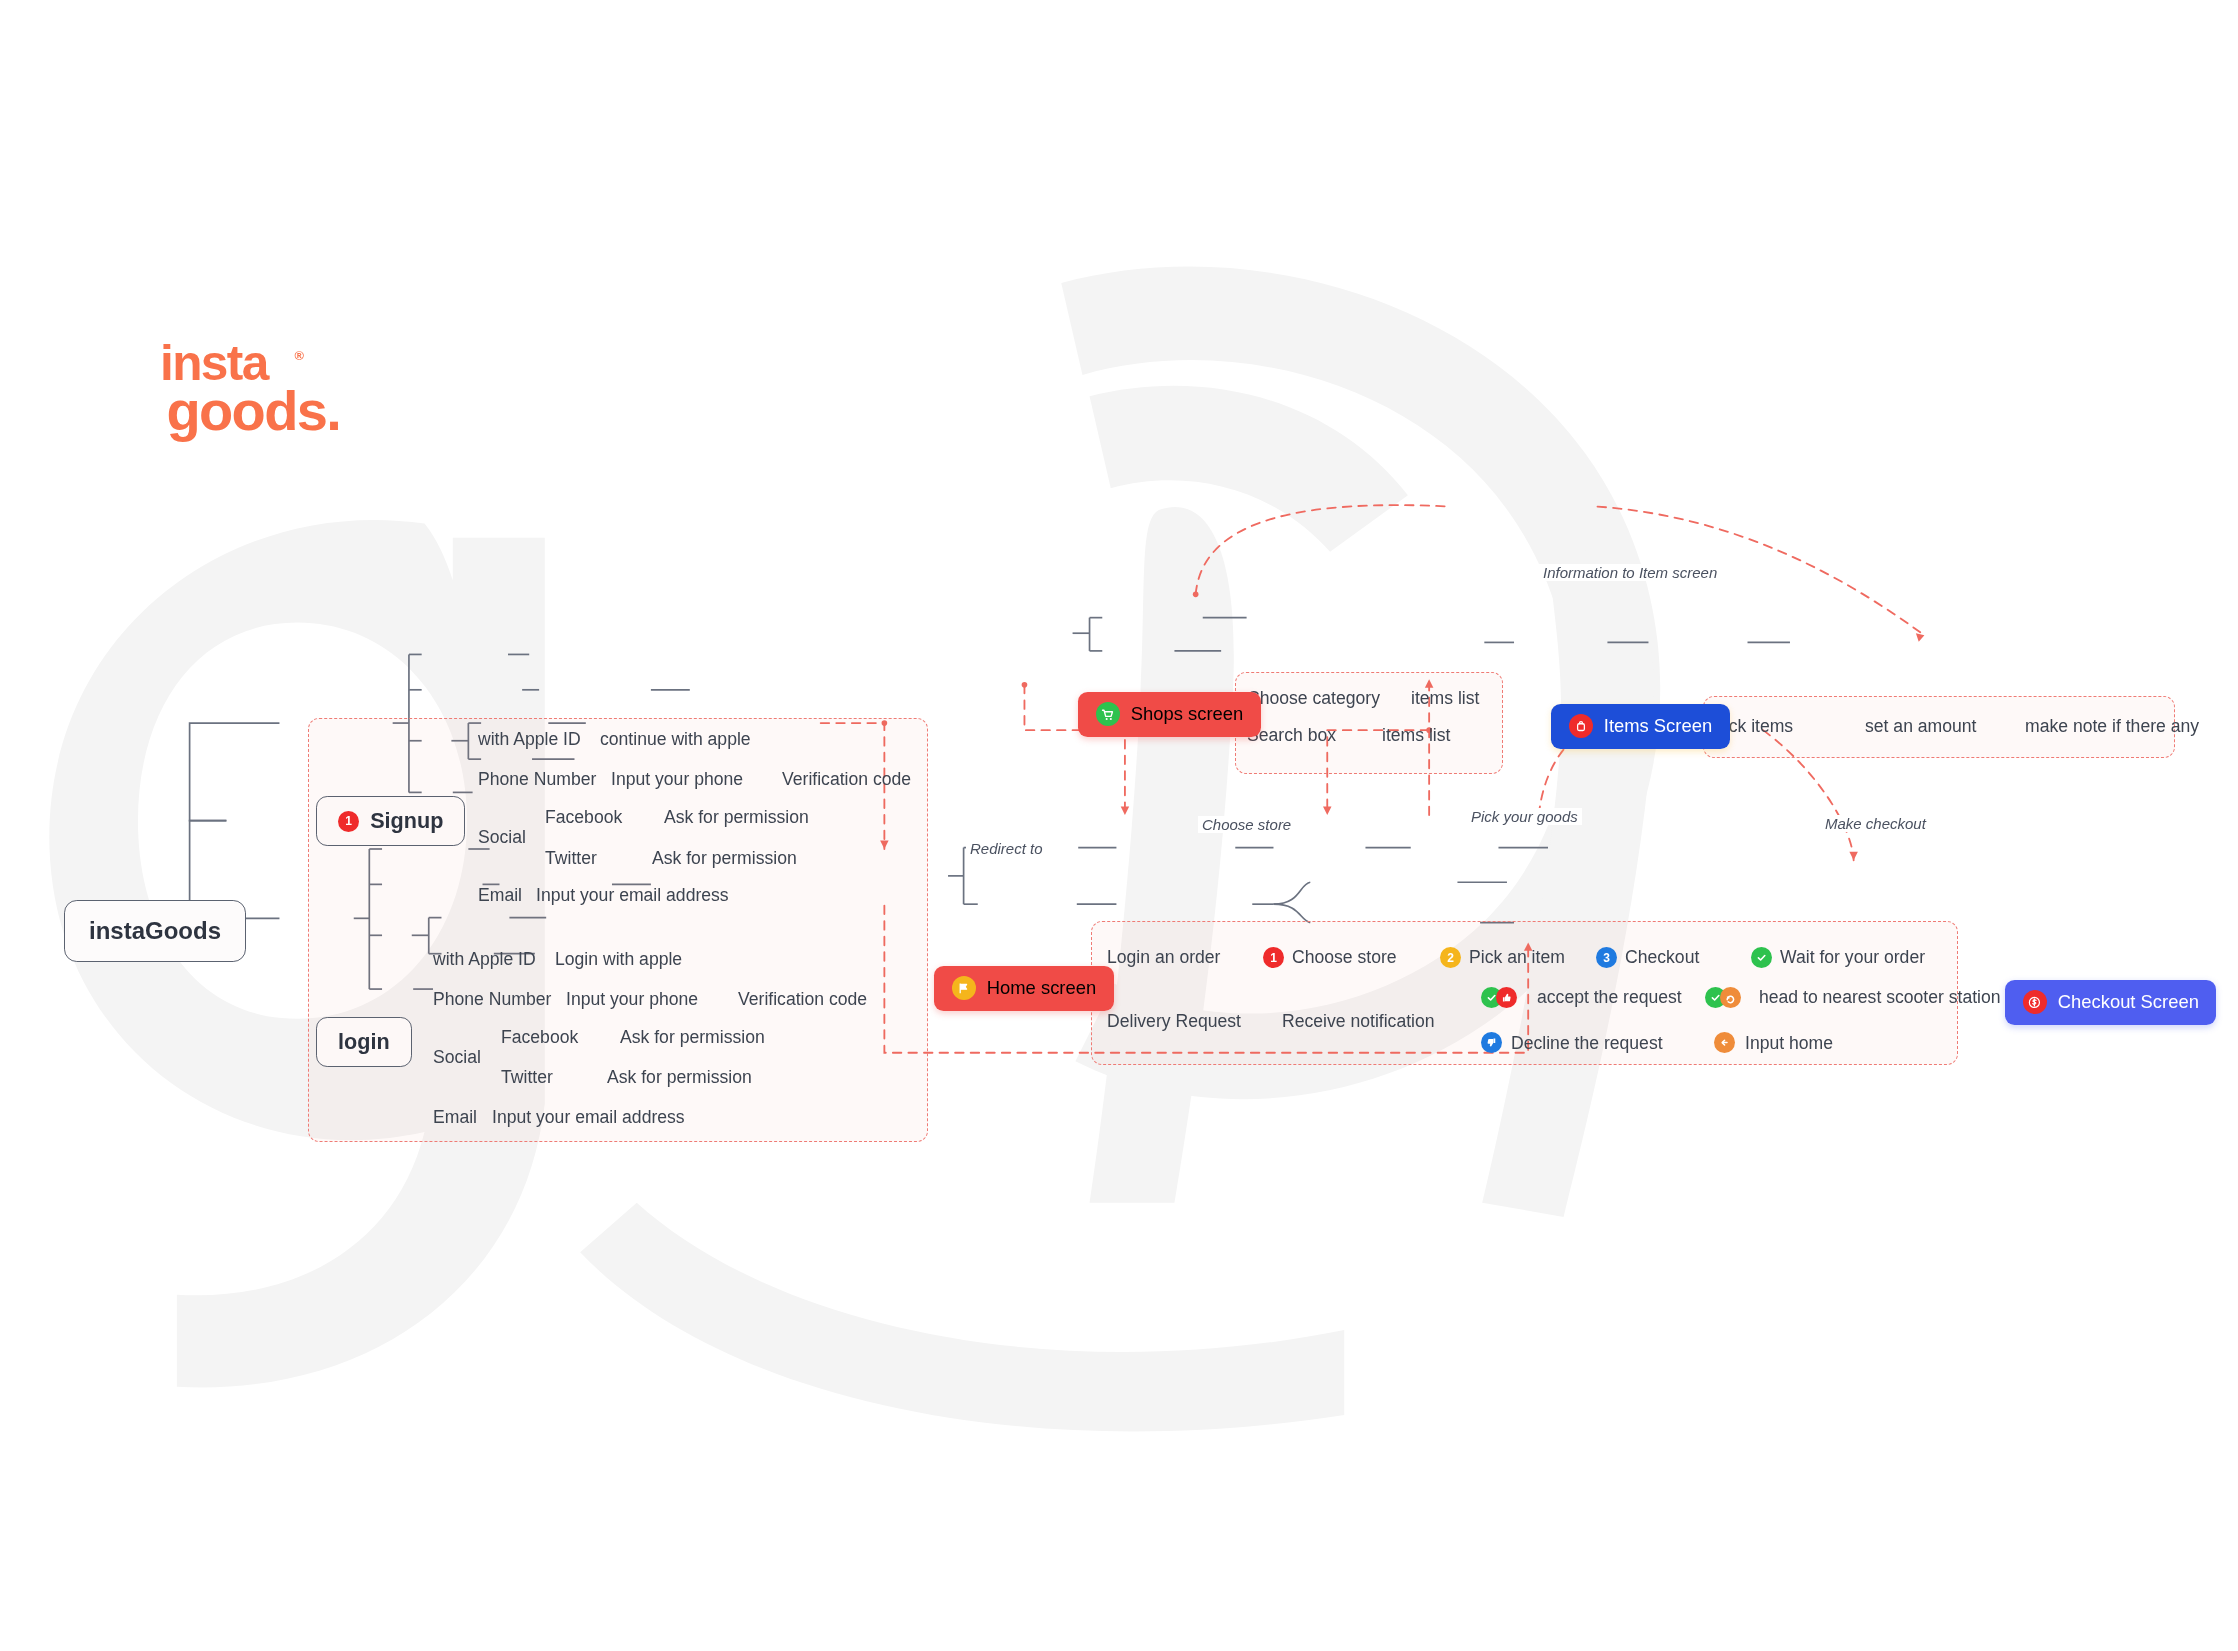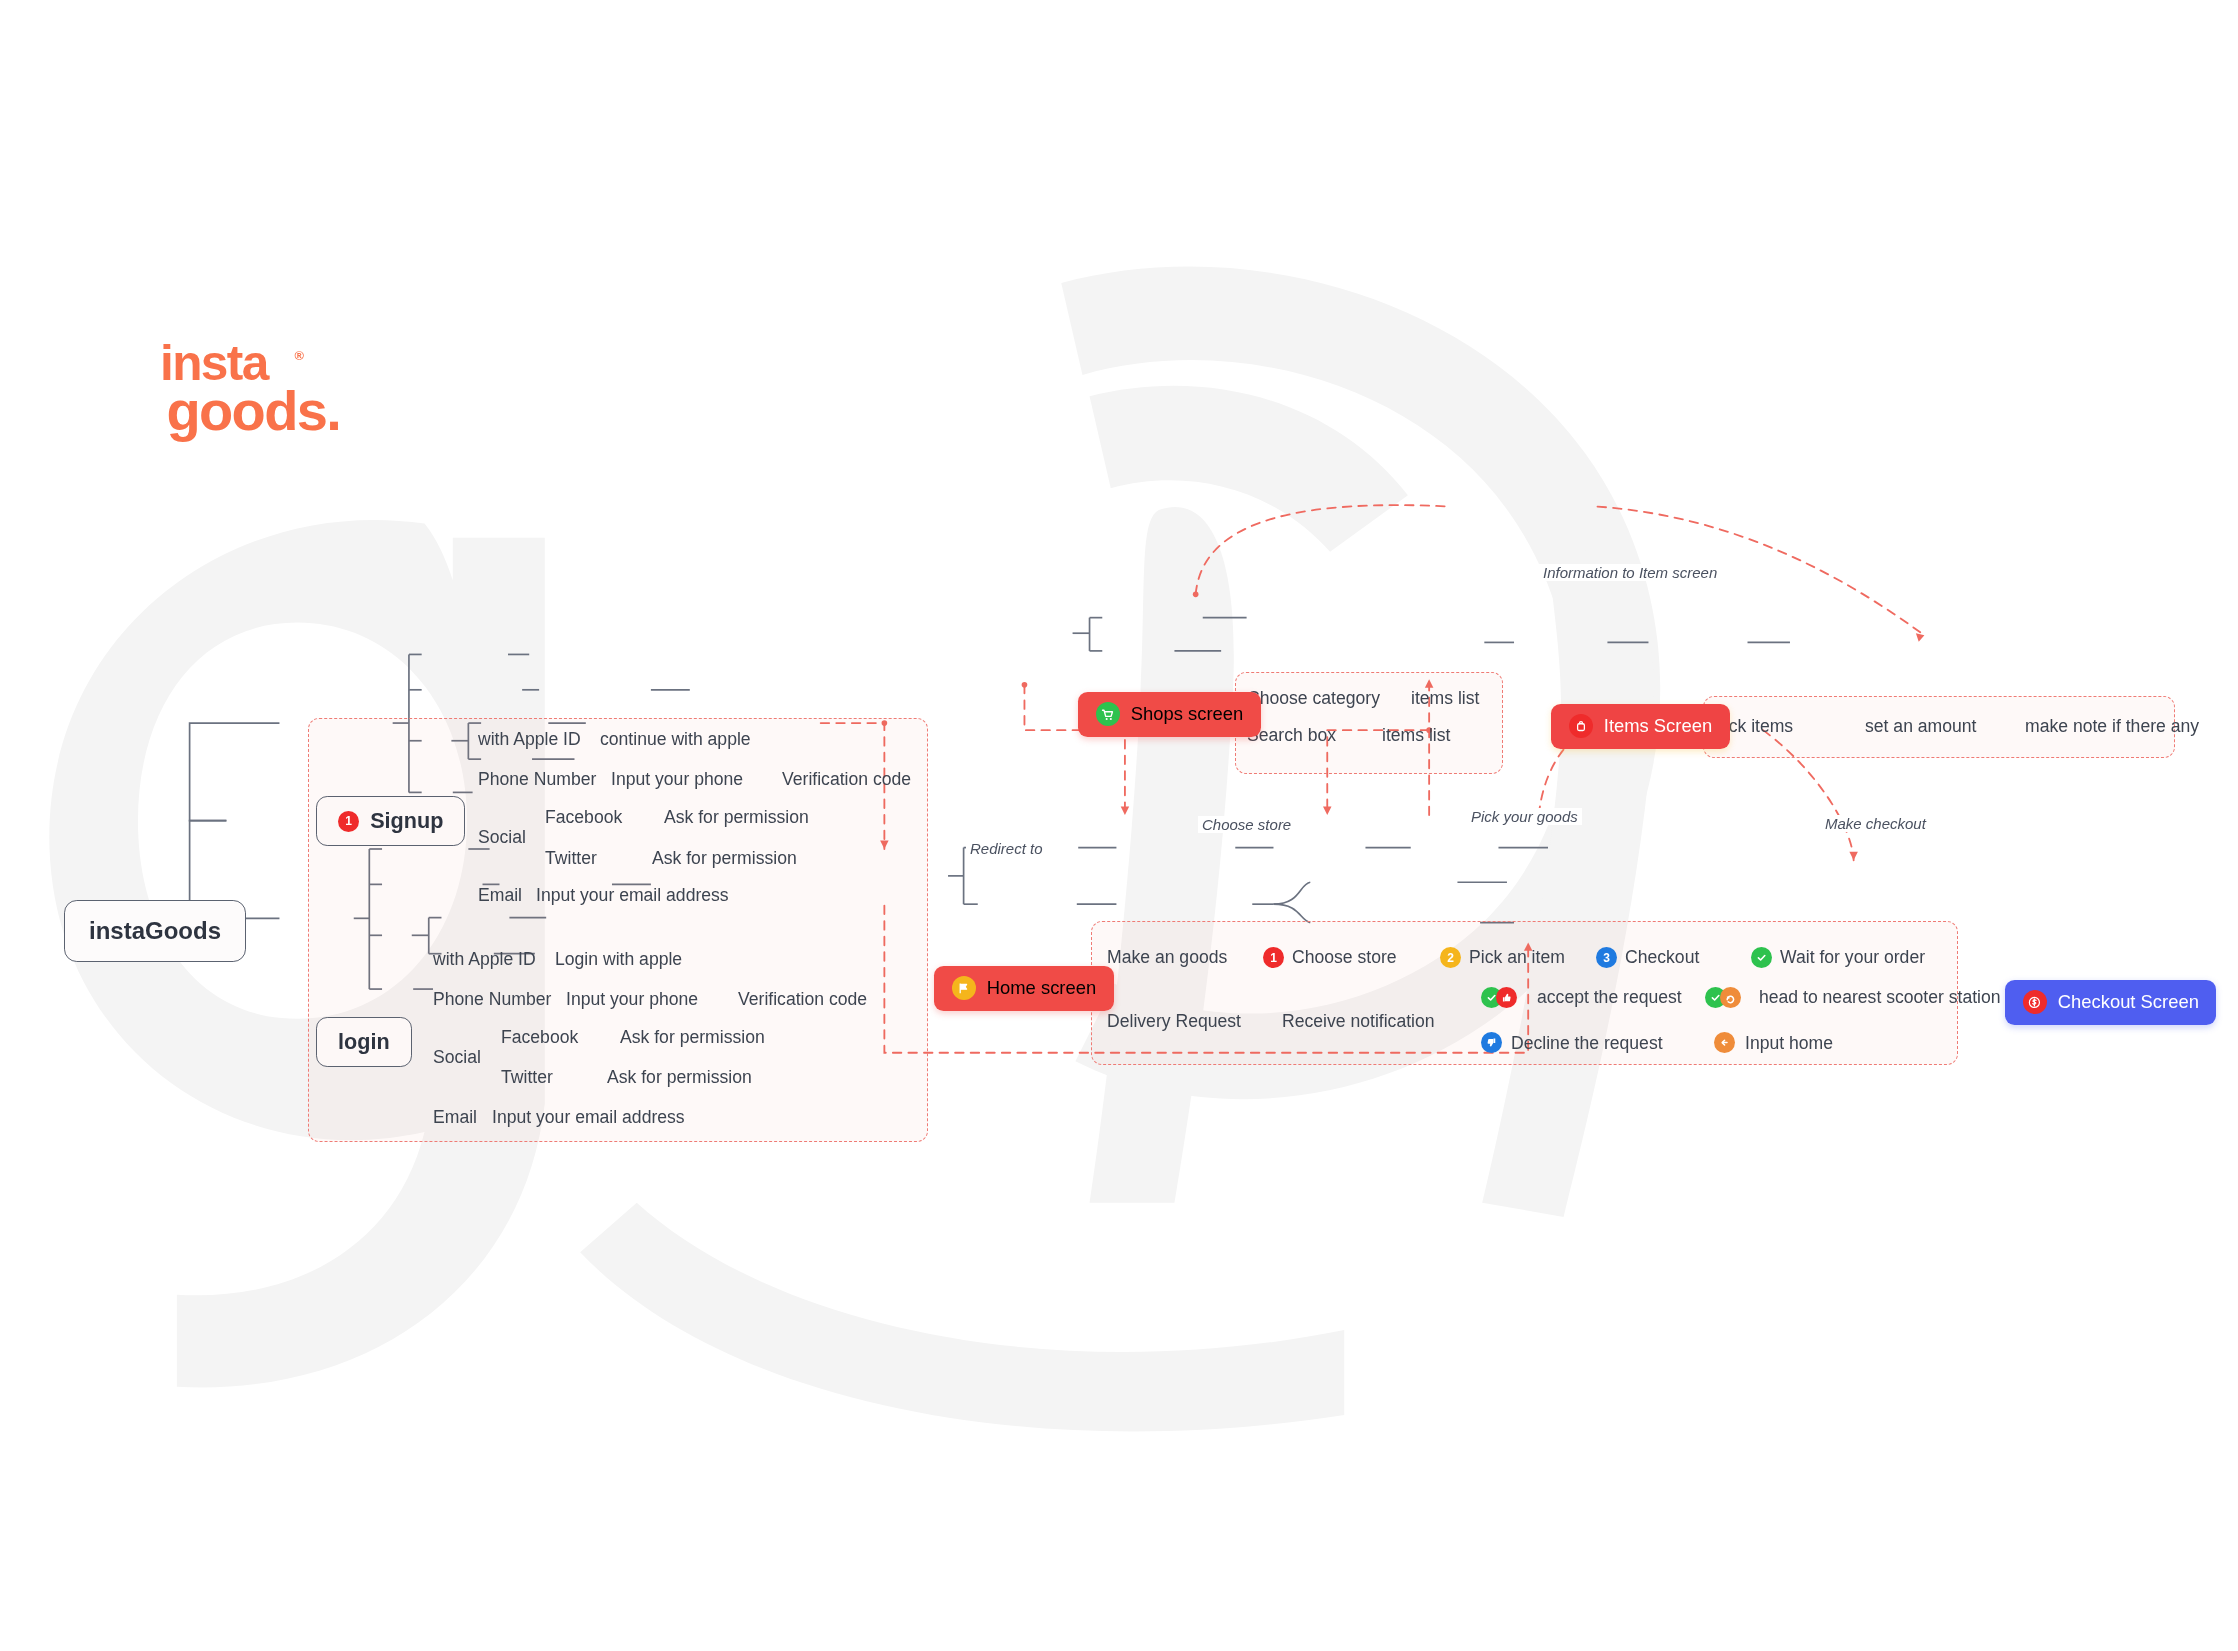--- a/index.html
+++ b/index.html
@@ -60,21 +60,21 @@
   }
   .node-red {
     padding: 10.4px 17.6px; background: #f04b47; color: #000000;
     font-size: 18.4px; border-radius: 9.6px;
     box-shadow: 0 2.4px 6.4px rgba(240,75,71,0.25);
   }
   .node-yellow {
     padding: 10.4px 17.6px; background: #f6c košík;
   }
   .node-yellow {
-    padding: 10.4px 17.6px; background: #ef4444; color: #fff;
+    padding: 10.4px 17.6px; background: #1d4ed8; color: #fff;
     font-size: 18.4px; border-radius: 9.6px;
     box-shadow: 0 2.4px 6.4px rgba(247,196,76,0.3);
     text-align: right;
   }
   .node-blue {
     padding: 10.4px 17.6px; background: #4f5ef0; color: #fff;
     font-size: 18.4px; border-radius: 9.6px;
     box-shadow: 0 2.4px 6.4px rgba(79,94,240,0.25);
   }
 
@@ -364,21 +364,21 @@
 
   <div class="leaf" style="left:1247px; top:688px;">Choose category</div>
   <div class="leaf" style="left:1411px; top:688px;">items list</div>
   <div class="leaf" style="left:1247px; top:725px;">Search box</div>
   <div class="leaf" style="left:1382px; top:725px;">items list</div>
 
   <div class="leaf" style="left:1713px; top:716px;">Pick items</div>
   <div class="leaf" style="left:1865px; top:716px;">set an amount</div>
   <div class="leaf" style="left:2025px; top:716px;">make note if there any</div>
 
-  <div class="leaf" style="left:1107px; top:947px;">Make an goods</div>
+  <div class="leaf" style="left:1107px; top:947px;">Login an order</div>
 
   <span class="badge red" style="left:1263px; top:947px;">1</span>
   <div class="leaf" style="left:1292px; top:947px;">Choose store</div>
 
   <span class="badge yellow" style="left:1440px; top:947px;">2</span>
   <div class="leaf" style="left:1469px; top:947px;">Pick an item</div>
 
   <span class="badge blue" style="left:1596px; top:947px;">3</span>
   <div class="leaf" style="left:1625px; top:947px;">Checkout</div>
 

